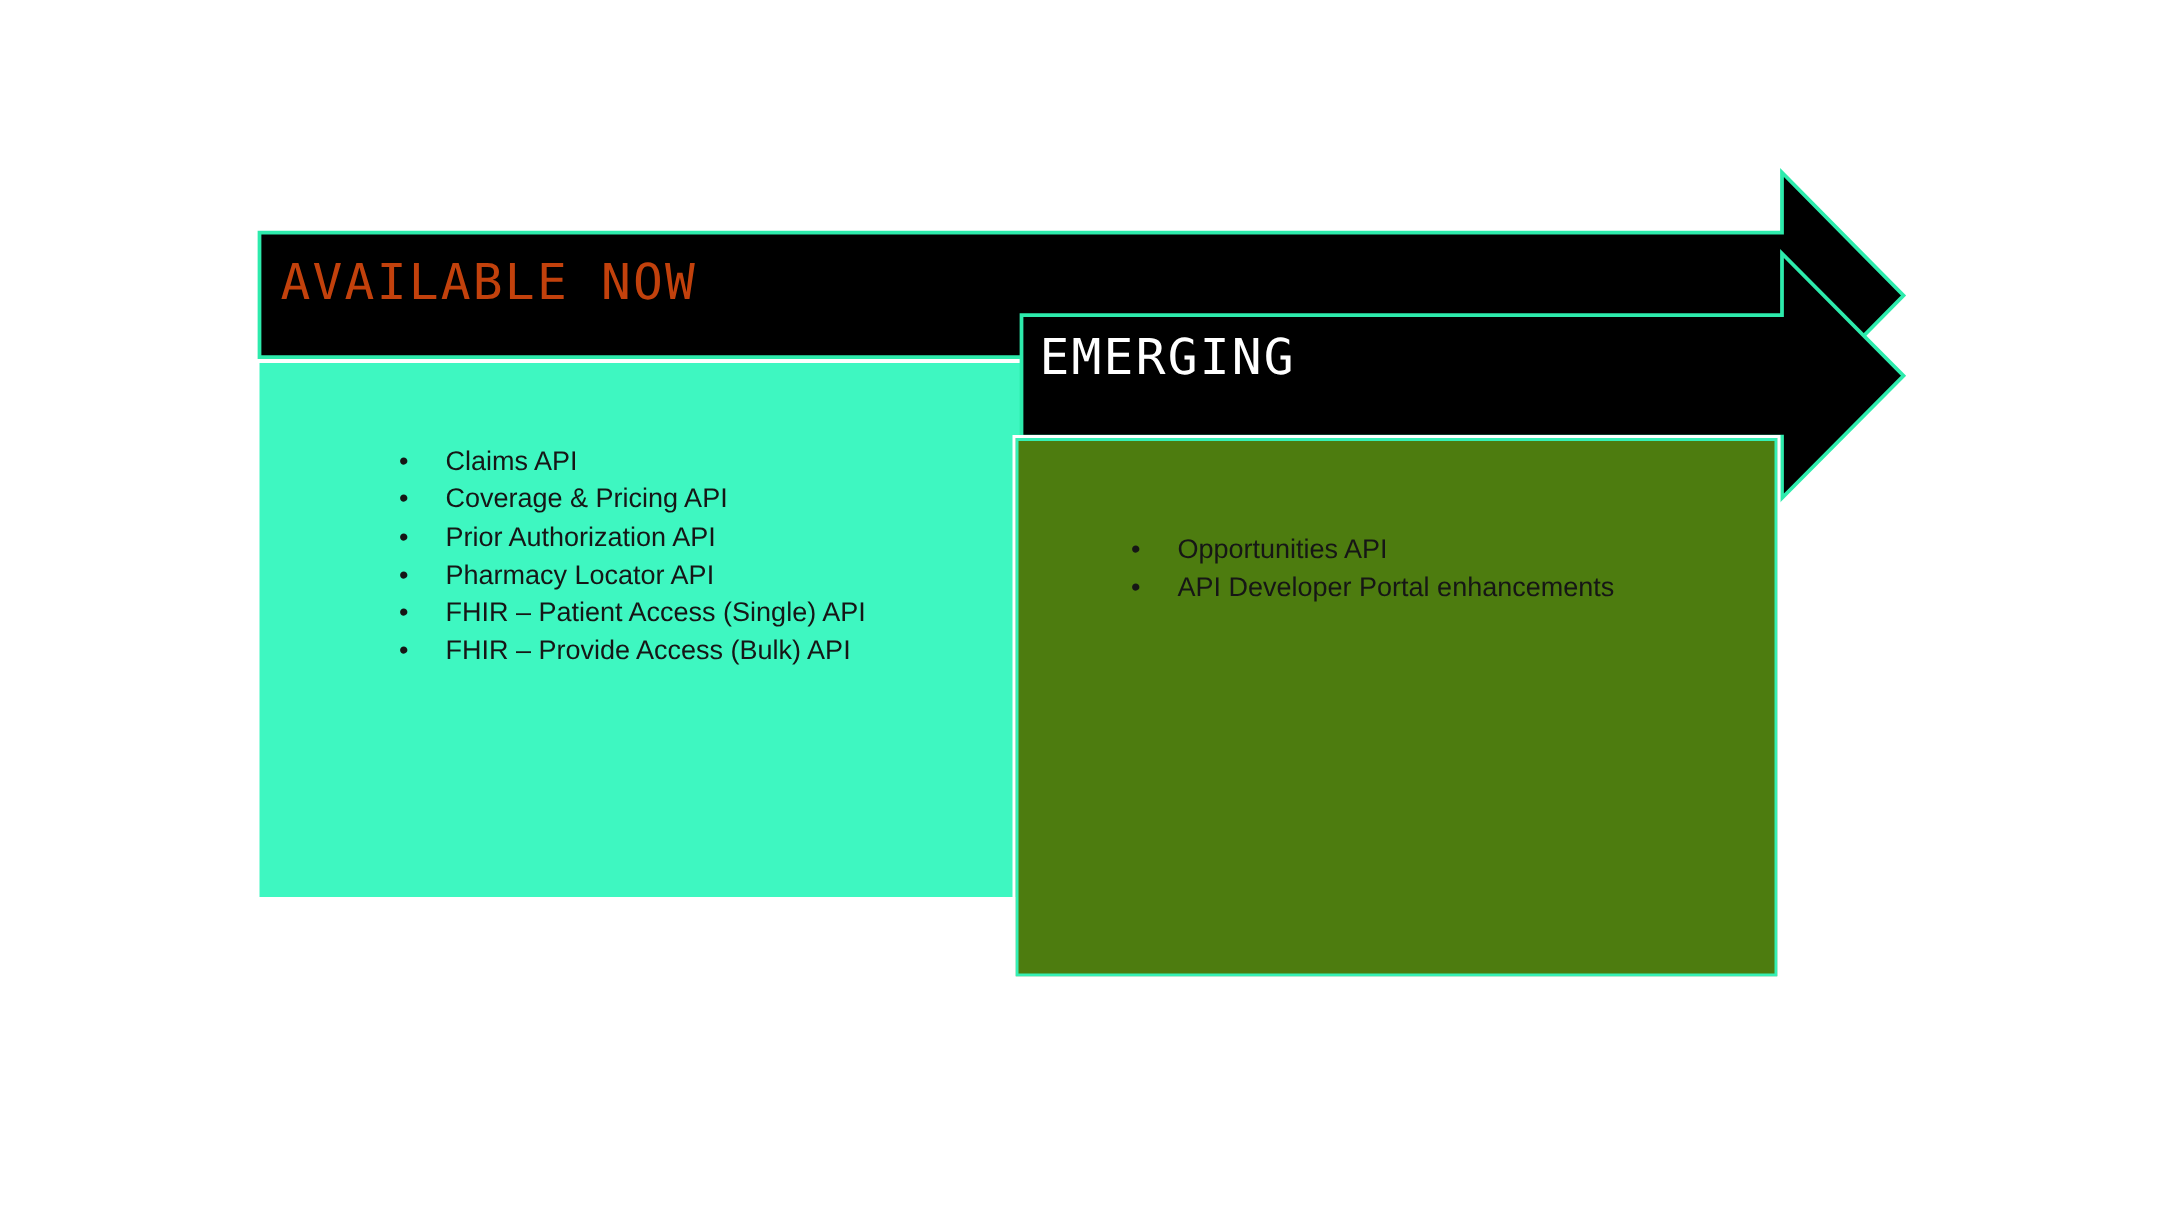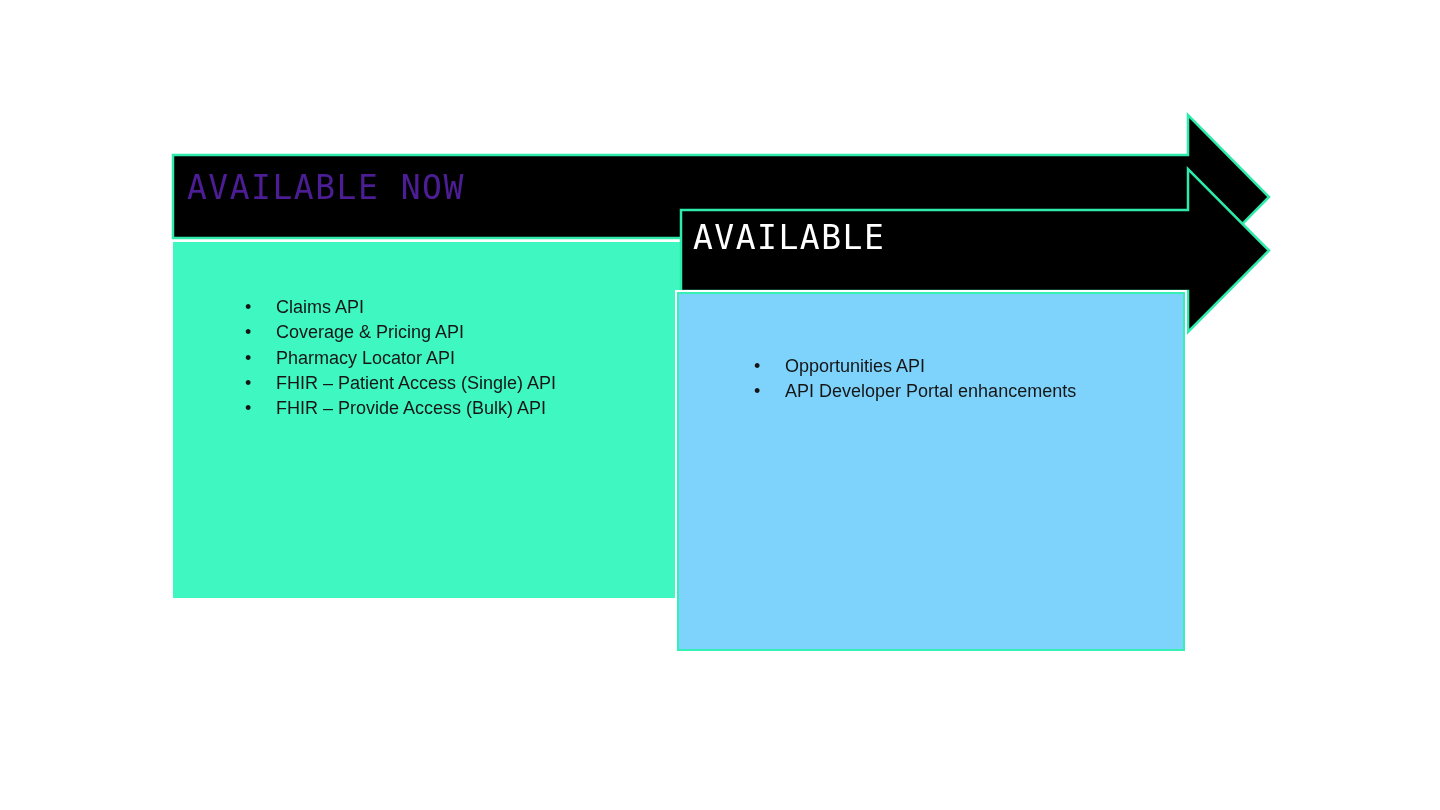--- a/index.html
+++ b/index.html
@@ -60,47 +60,48 @@
   .bullet-list li {
     position: relative;
     padding-left: 32px;
     white-space: nowrap;
   }
   .bullet-list li::before {
     content: "\2022";
     position: absolute;
     left: 1px;
   }
-  .list-available { left: 71px; top: 53px; }
+  .list-available { left: 92px; top: 53px; }
   .list-emerging  { left: 74px; top: 60px; }
 </style>
 </head>
 <body>
 
 <div class="canvas" style="background: rgb(255, 255, 255);">
 
   <div class="content-box box-available" style="background: rgb(62, 247, 193);">
     <ul class="bullet-list list-available" style="color: rgb(22, 22, 22);">
         <li>Claims API</li>
         <li>Coverage &amp; Pricing API</li>
+        <li>Prior Authorization API</li>
         <li>Pharmacy Locator API</li>
         <li>FHIR – Patient Access (Single) API</li>
         <li>FHIR – Provide Access (Bulk) API</li>
       </ul>
   </div>
 
-  <div class="content-box box-emerging" style="background: #7dd3fc; border-color: rgb(53, 240, 181);">
+  <div class="content-box box-emerging" style="background: #4d7c0f; border-color: rgb(53, 240, 181);">
     <ul class="bullet-list list-emerging" style="color: rgb(22, 22, 22);">
         <li>Opportunities API</li>
         <li>API Developer Portal enhancements</li>
       </ul>
   </div>
 
   <svg class="arrow-layer" viewBox="0 0 1440 810">
     <polygon points="173,155 1188,155 1188,115 1269,197 1188,279 1188,238 173,238" fill="#000000" stroke="#2debac" stroke-width="2.5" stroke-linejoin="miter"></polygon>
     <polygon points="681,210 1188,210 1188,169 1269,250.5 1188,332 1188,291 681,291" fill="#000000" stroke="#2debac" stroke-width="2.5" stroke-linejoin="miter"></polygon>
   </svg>
 
-  <div class="banner-title title-available" style="color: #4c1d95; text-align: right;">AVAILABLE NOW</div>
+  <div class="banner-title title-available" style="color: #c2410c; text-align: right;">AVAILABLE NOW</div>
 
-  <div class="banner-title title-emerging" style="color: rgb(255, 255, 255);">AVAILABLE</div>
+  <div class="banner-title title-emerging" style="color: rgb(255, 255, 255);">EMERGING</div>
 
 </div>
 
 </body></html>

